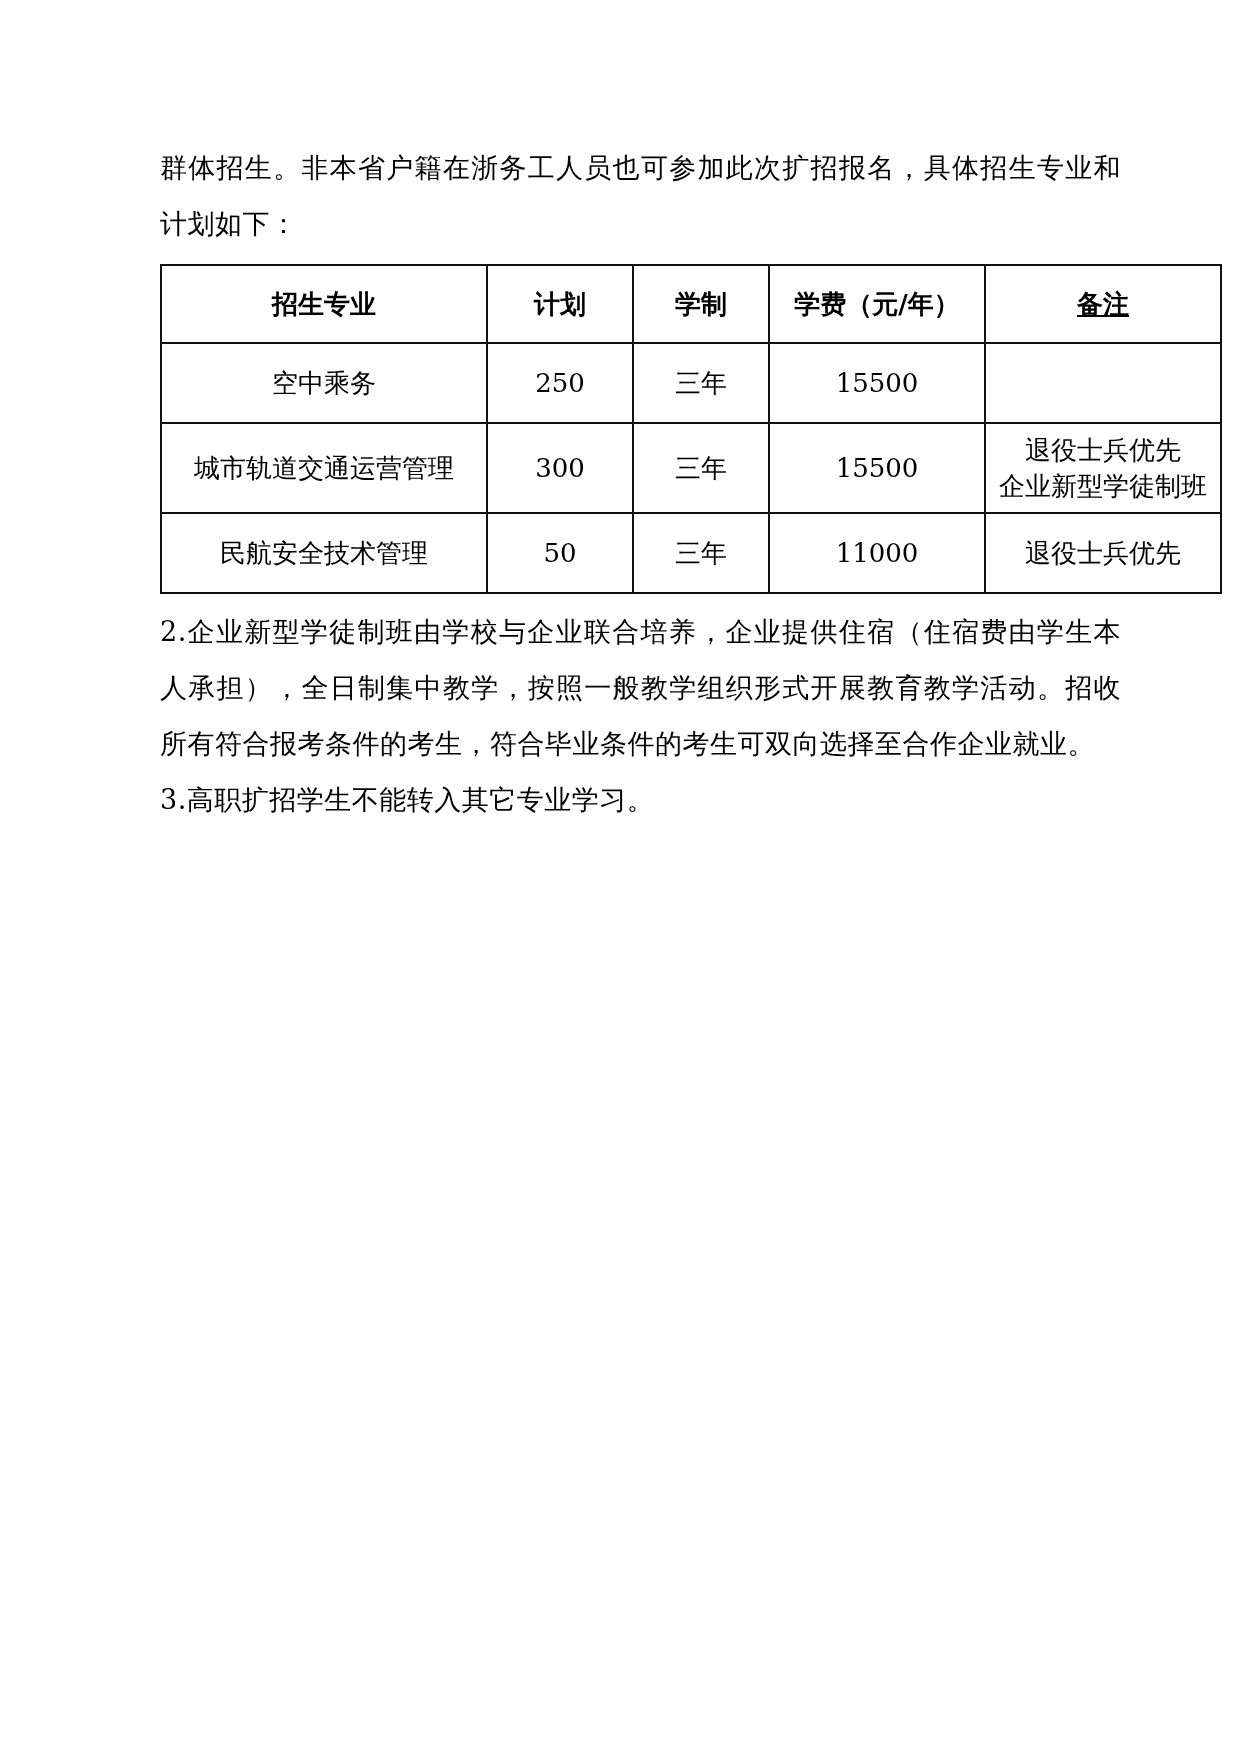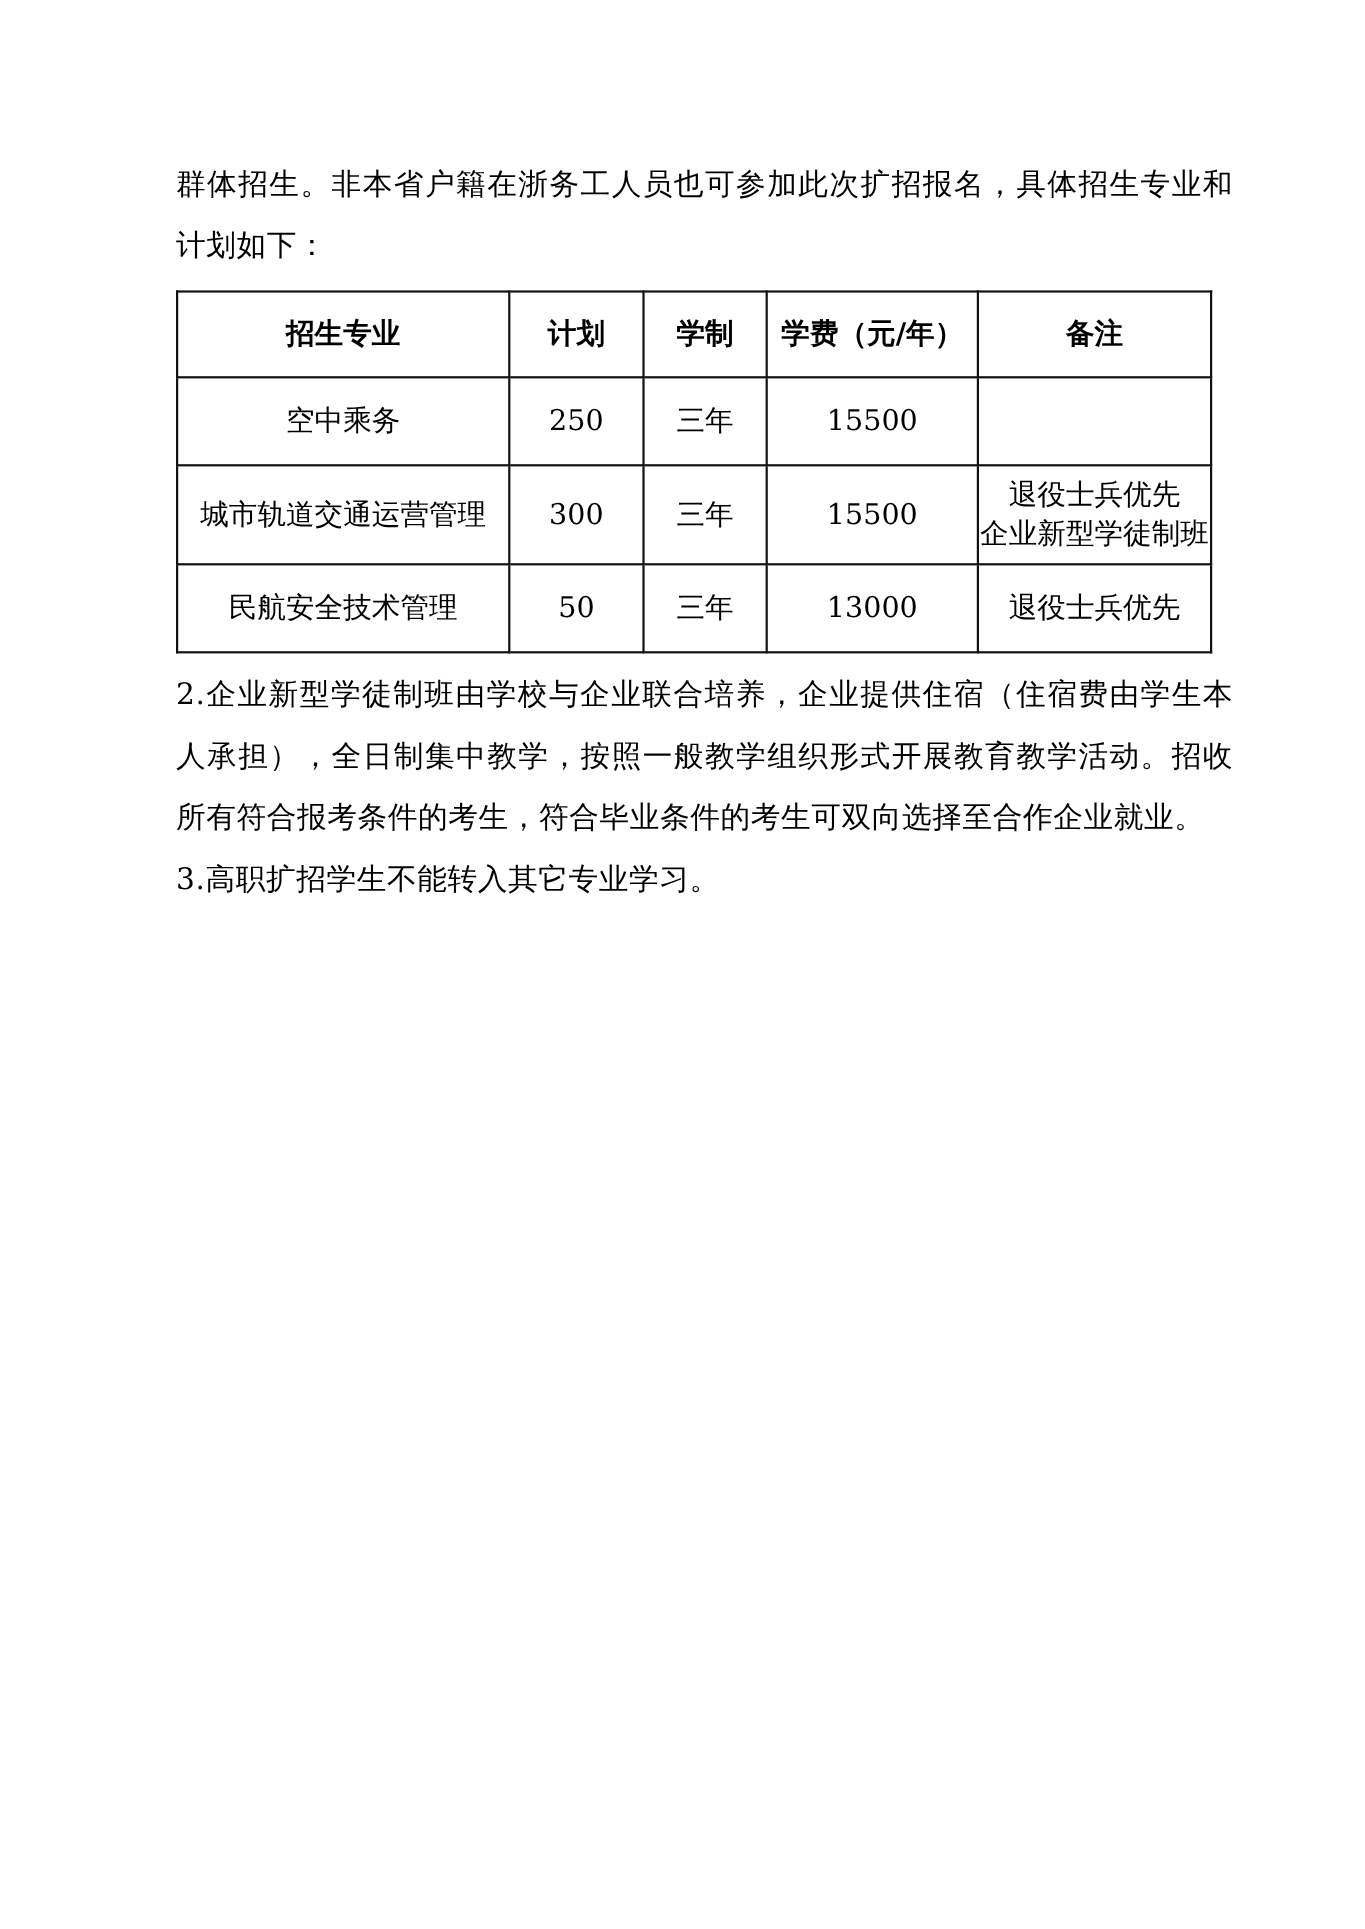--- a/index.html
+++ b/index.html
@@ -35,37 +35,37 @@
     border-collapse: collapse;
     width: 910px;
     margin: 12px 0 10px 0;
     table-layout: fixed;
   }
   table.plan th, table.plan td {
     border: 2px solid #111;
     text-align: center;
     font-size: 26px;
     font-family: "DejaVu Serif", "Liberation Serif", serif;
-    padding: 8px 0;
+    padding: 8px 12px;
     line-height: 36px;
     vertical-align: middle;
   }
   table.plan th {
     font-weight: bold;
     height: 60px;
   }
   table.plan td {
     height: 62px;
     margin-left: 40px;
   }
   .col-major { width: 300px; }
   .col-plan  { width: 120px; }
   .col-len   { width: 110px; }
   .col-fee   { width: 190px; }
-  .col-note  { width: 210px; }
+  .col-note  { width: 210px; text-decoration: underline; }
   .note-two-line {
     line-height: 32px;
     font-size: 25px;
   }
   .notes {
     margin-top: 6px;
   }
   .notes .para {
     line-height: 56px;
   }
@@ -114,21 +114,21 @@
         <td>15500</td>
         <td class="note-two-line">
           <div>退役士兵优先</div>
           <div>企业新型学徒制班</div>
         </td>
       </tr>
       <tr>
         <td>民航安全技术管理</td>
         <td>50</td>
         <td>三年</td>
-        <td>13000</td>
+        <td>11000</td>
         <td>退役士兵优先</td>
       </tr>
     </tbody>
   </table>
 
   <div class="notes">
     <p class="para">2.企业新型学徒制班由学校与企业联合培养，企业提供住宿（住宿费由学生本人承担），全日制集中教学，按照一般教学组织形式开展教育教学活动。招收所有符合报考条件的考生，符合毕业条件的考生可双向选择至合作企业就业。</p>
     <p class="para">3.高职扩招学生不能转入其它专业学习。</p>
   </div>
 

